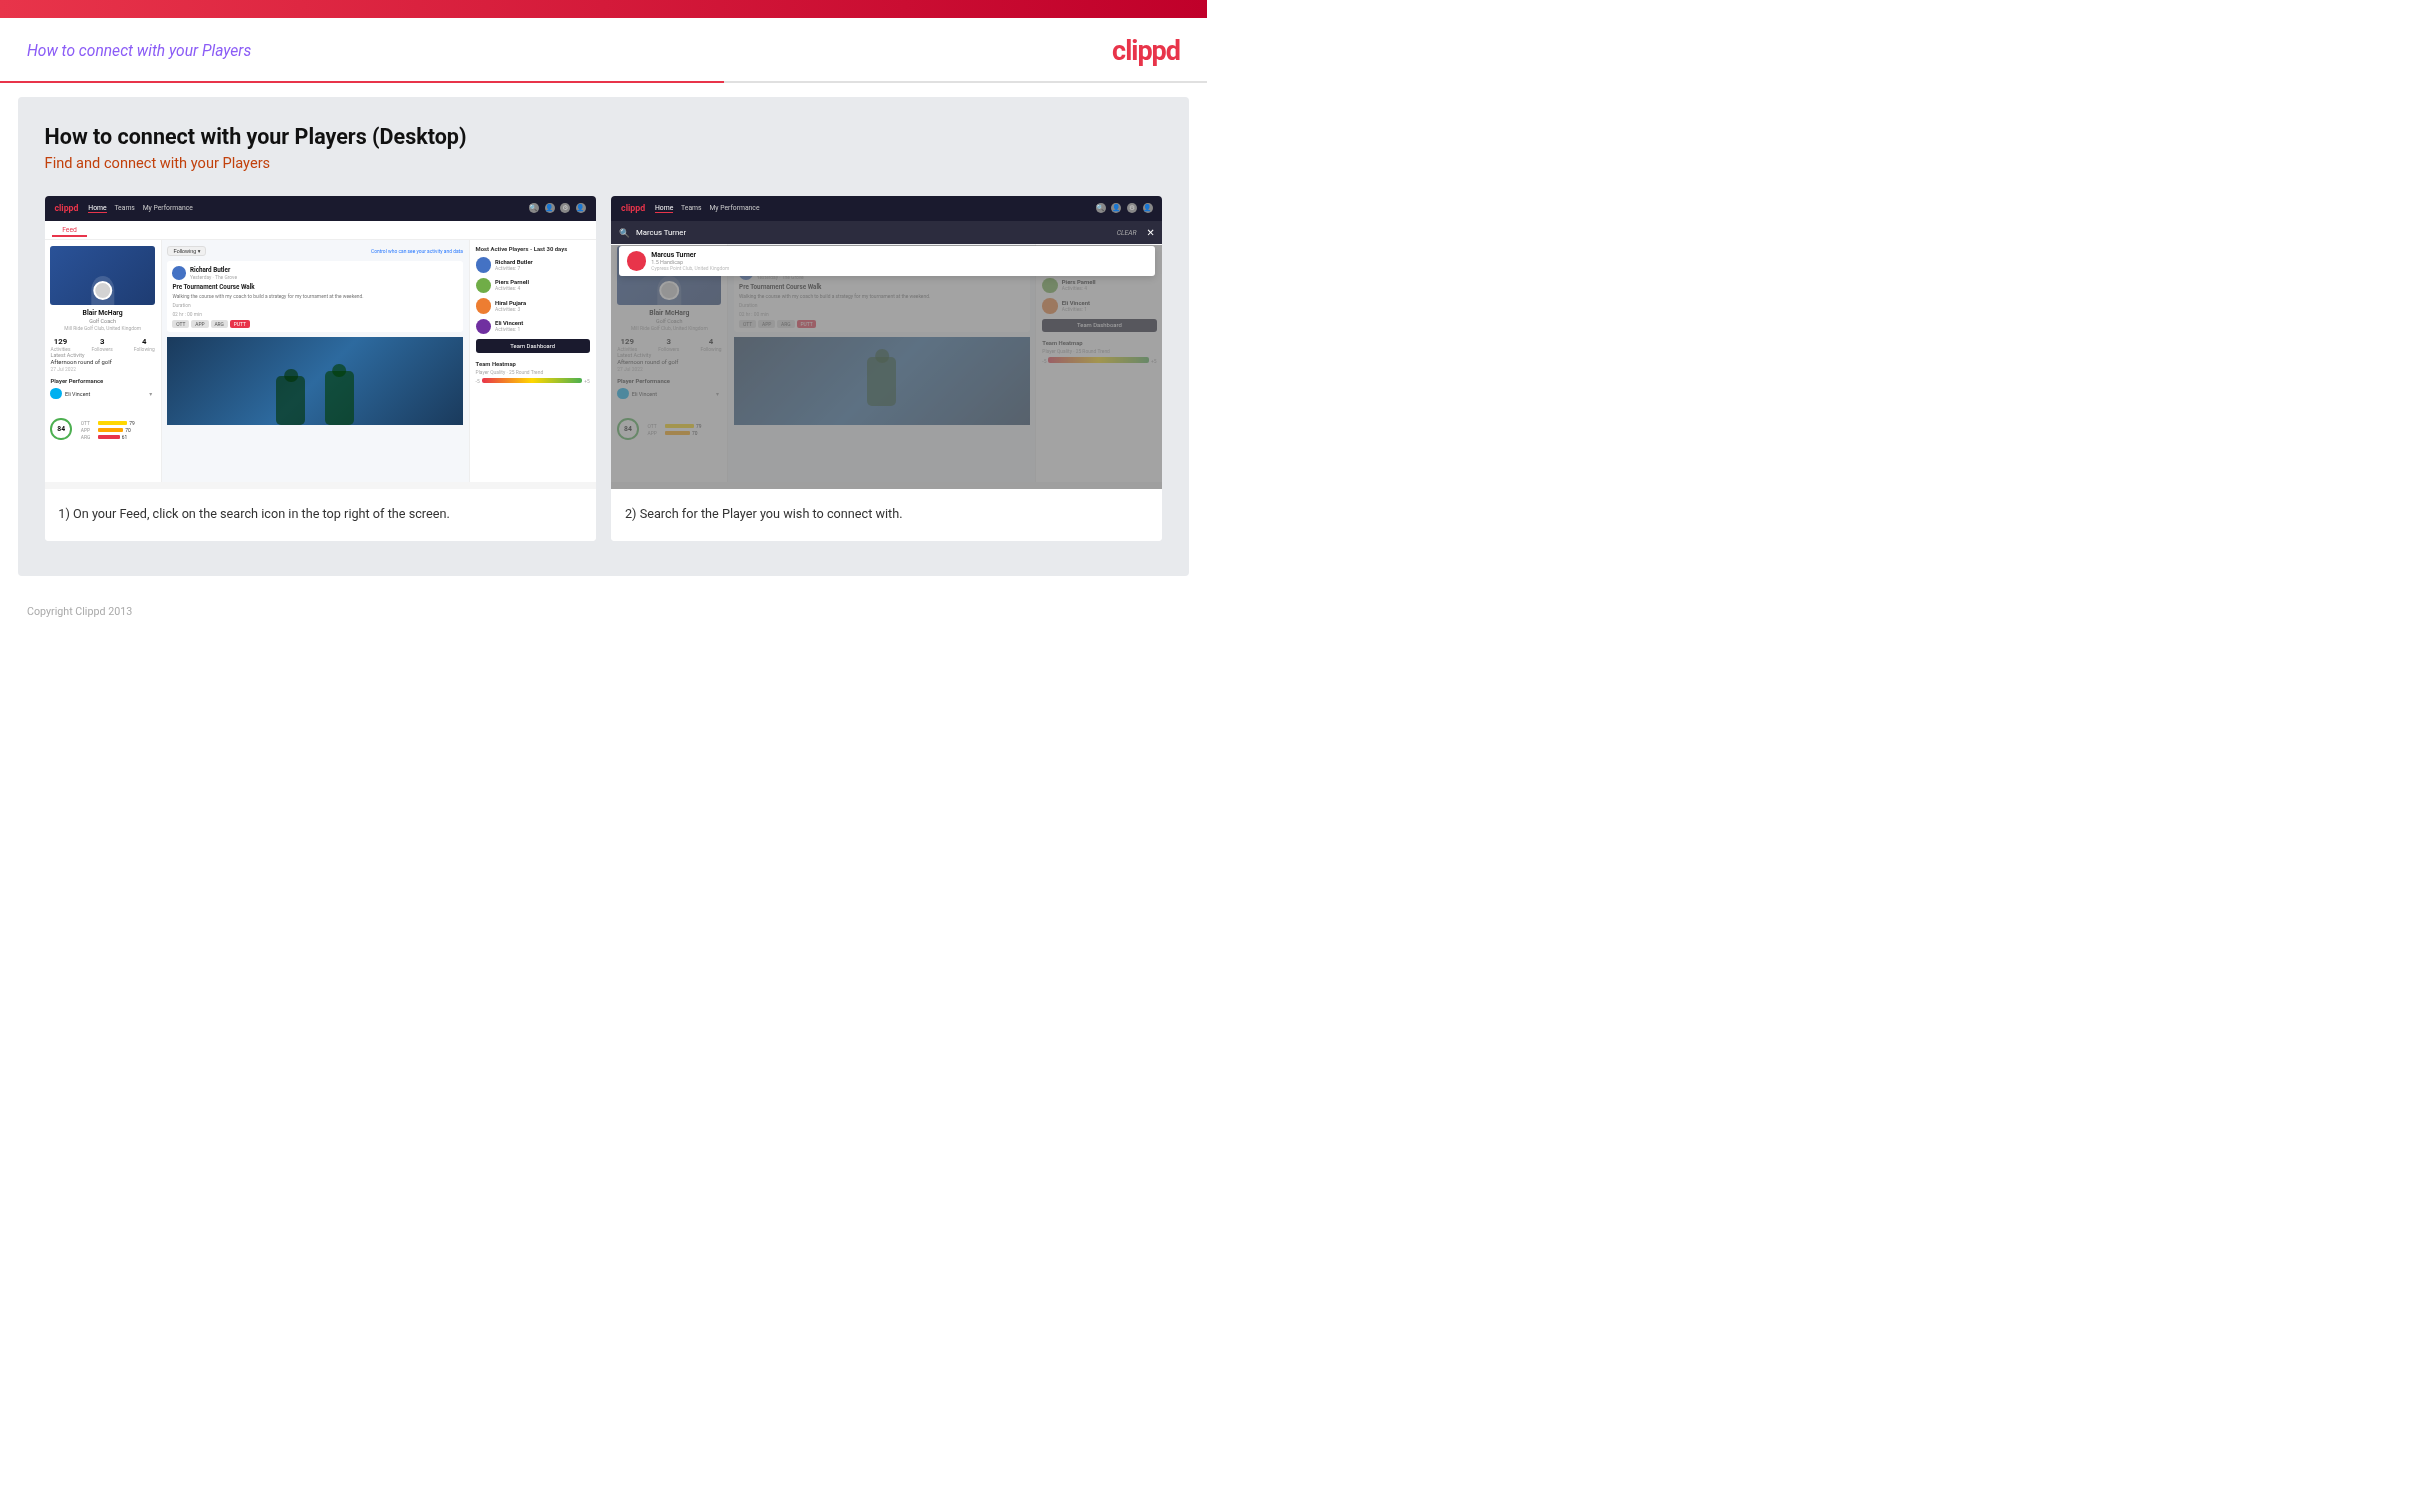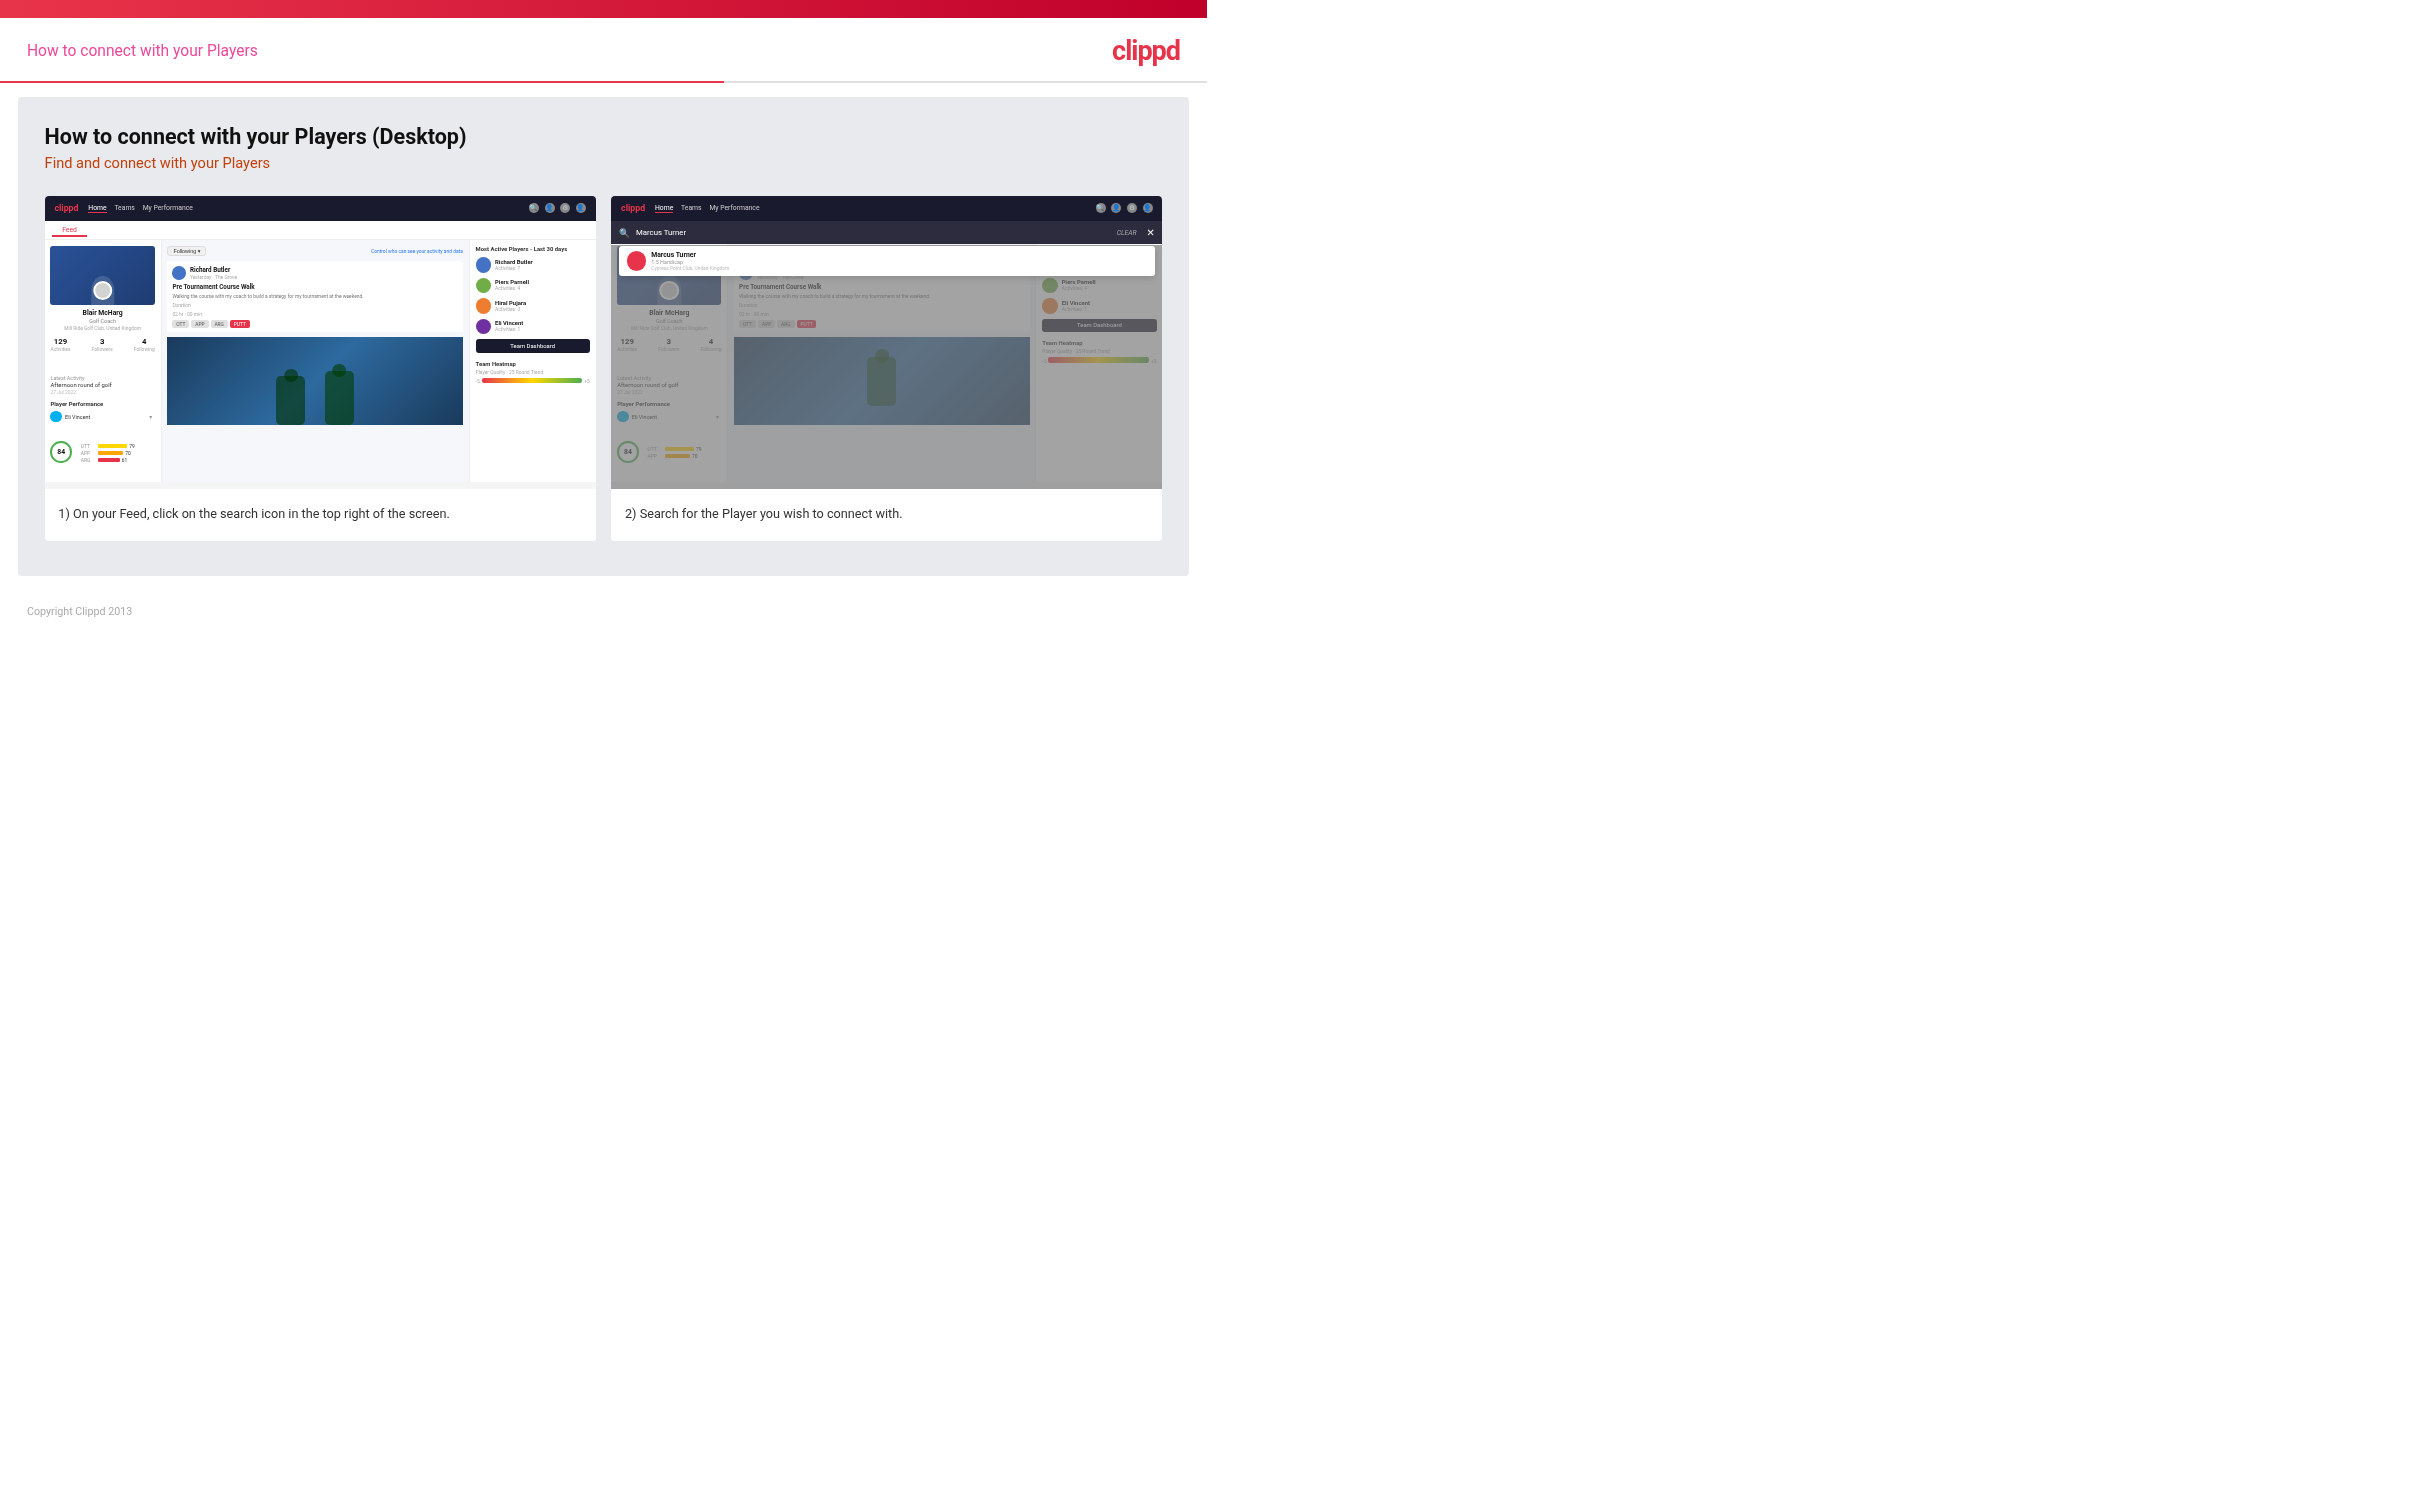--- a/index.html
+++ b/index.html
@@ -19,22 +19,23 @@
 
     
     .header {
       display: flex;
       align-items: center;
       justify-content: space-between;
       padding: 17.6px 27px 13.7px 27px;
     }
     .header-title {
       font-size: 15.6px;
-      color: #ec4899;
+      color: #8b5cf6;
       font-weight: 400;
+      font-style: italic;
     }
     .logo {
       font-size: 27px;
       font-weight: 700;
       color: #e8344a;
       letter-spacing: -1px;
     }
 
     
     .header-divider {
@@ -197,21 +198,21 @@
     }
     .mockup-profile-club {
       font-size: 4.9px;
       text-align: center;
       color: #aaa;
       margin-bottom: 5.9px;
     }
     .mockup-stats-row {
       display: flex;
       justify-content: space-between;
-      margin-bottom: 23px;
+      margin-bottom: 0;
     }
     .mockup-stat {
       text-align: center;
     }
     .mockup-stat-num {
       font-size: 7.8px;
       font-weight: 700;
       color: #111;
     }
     .mockup-stat-label {

